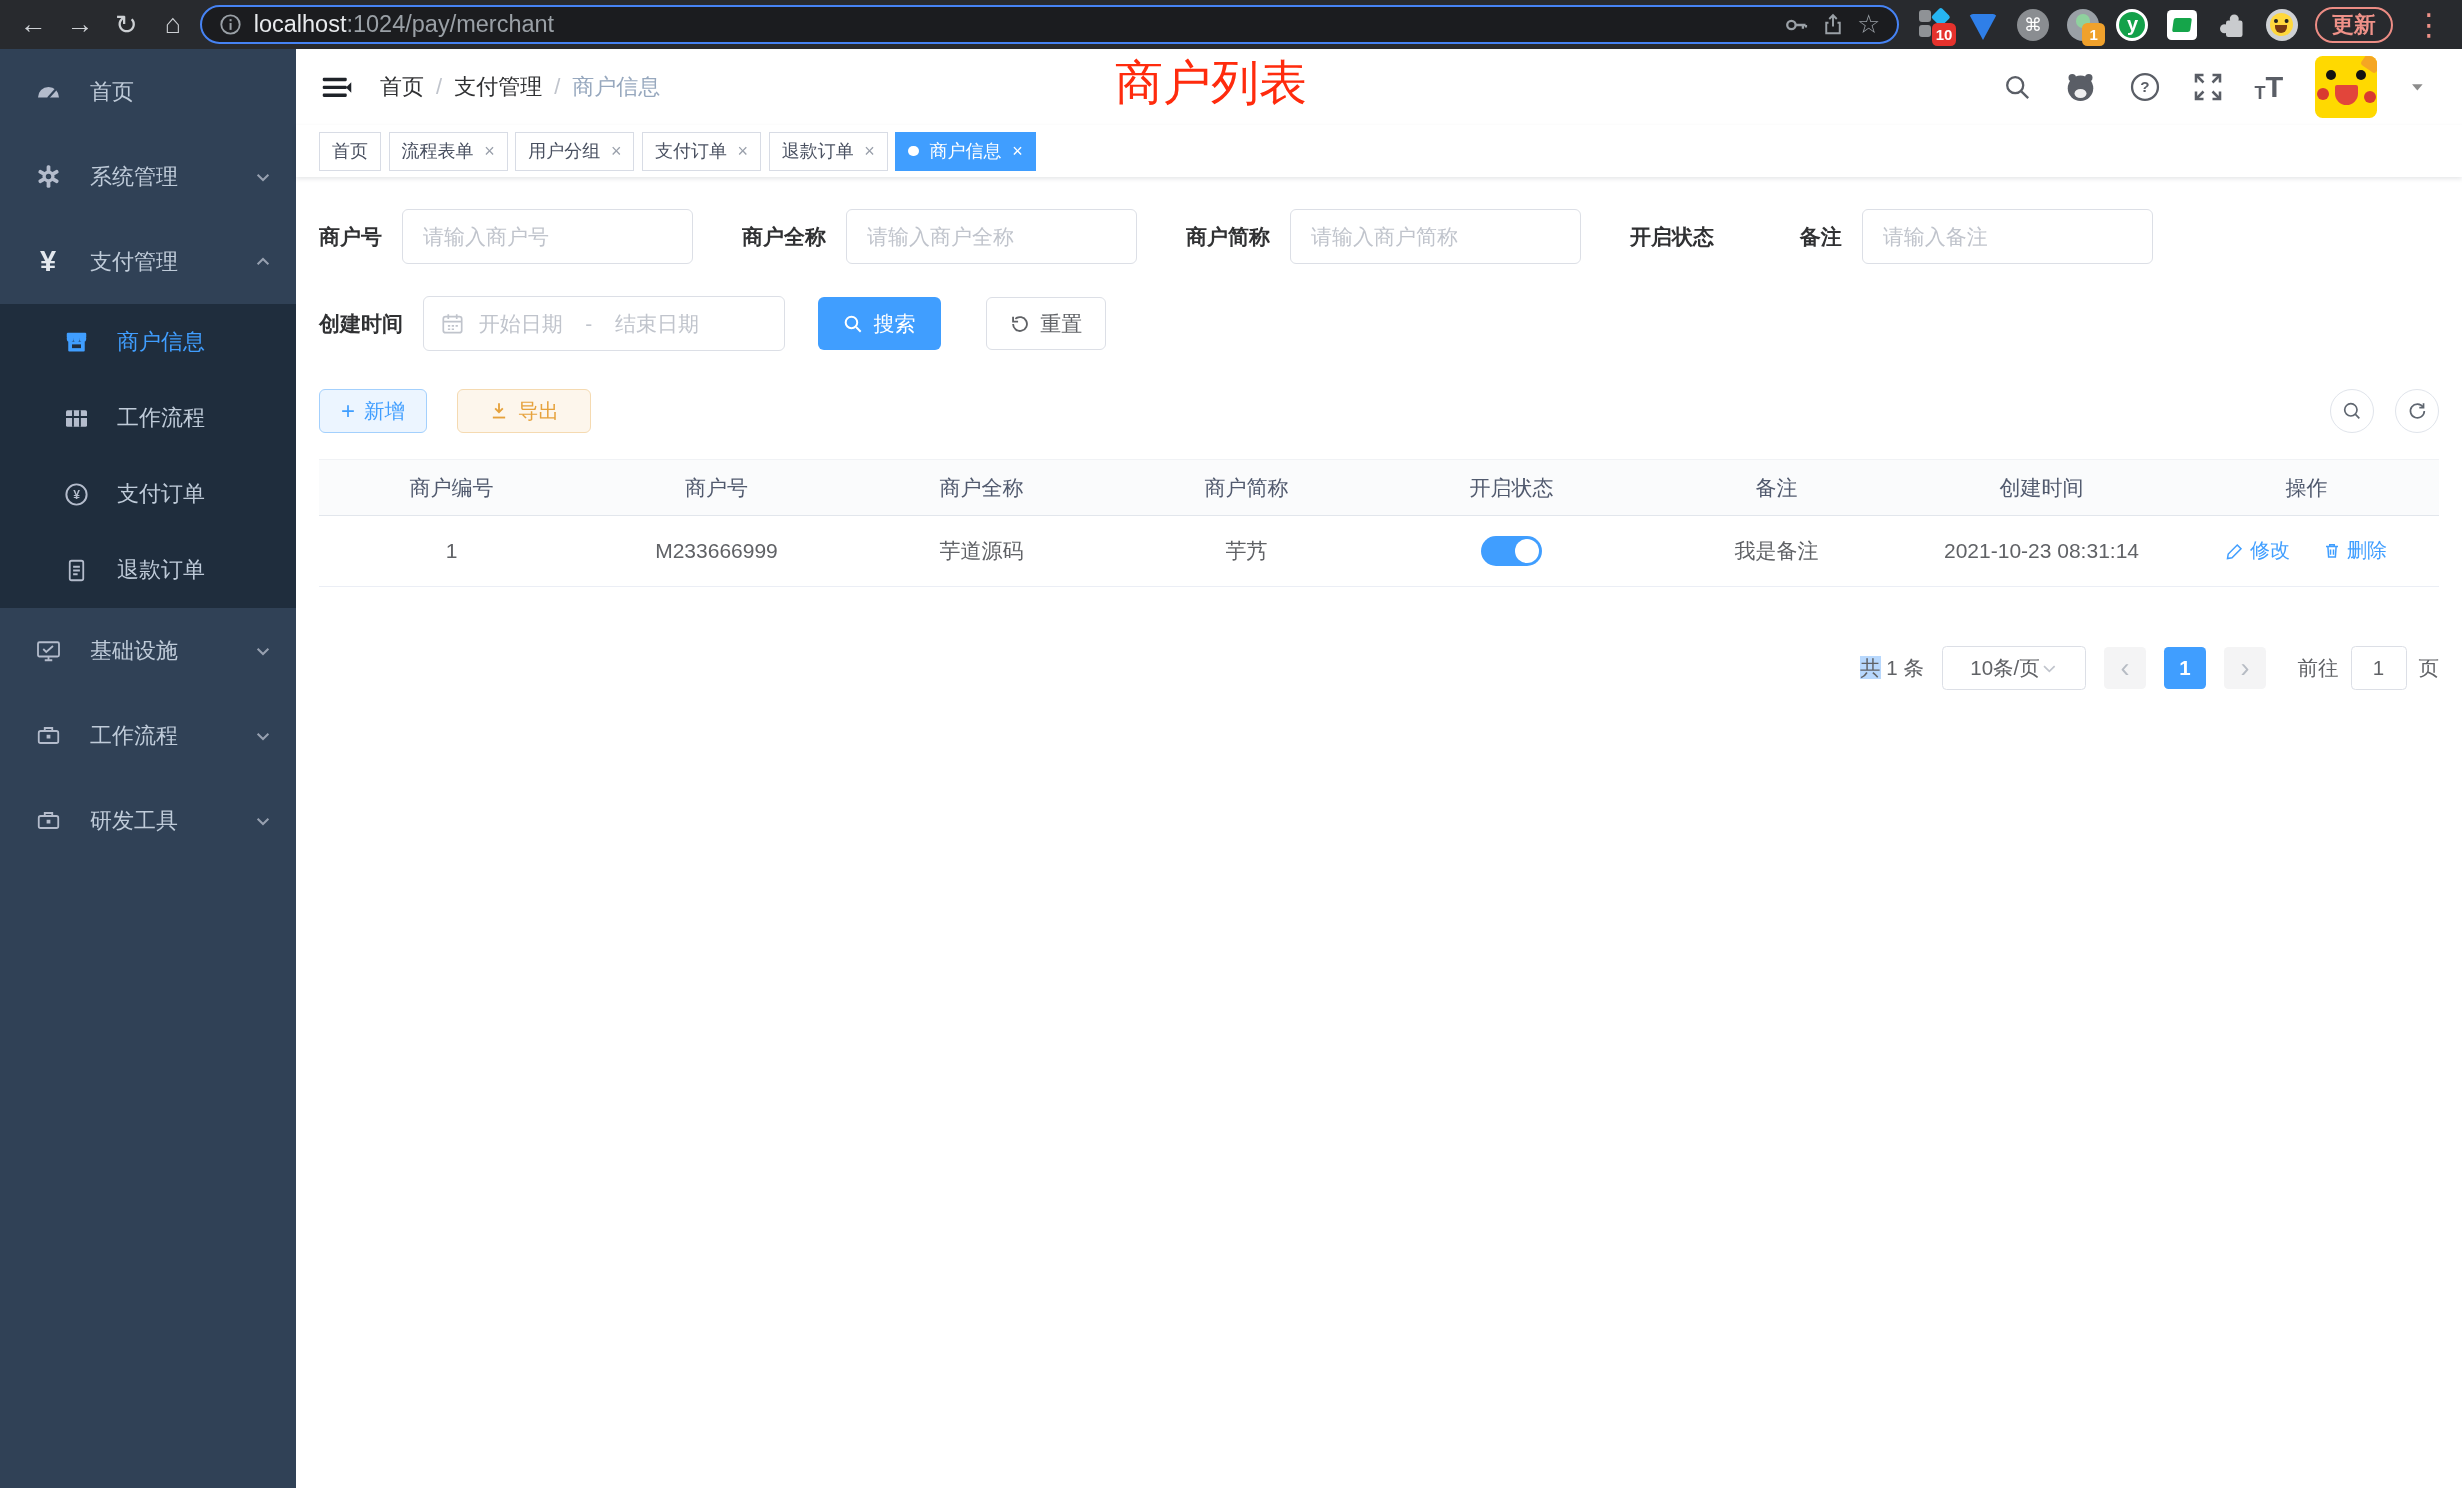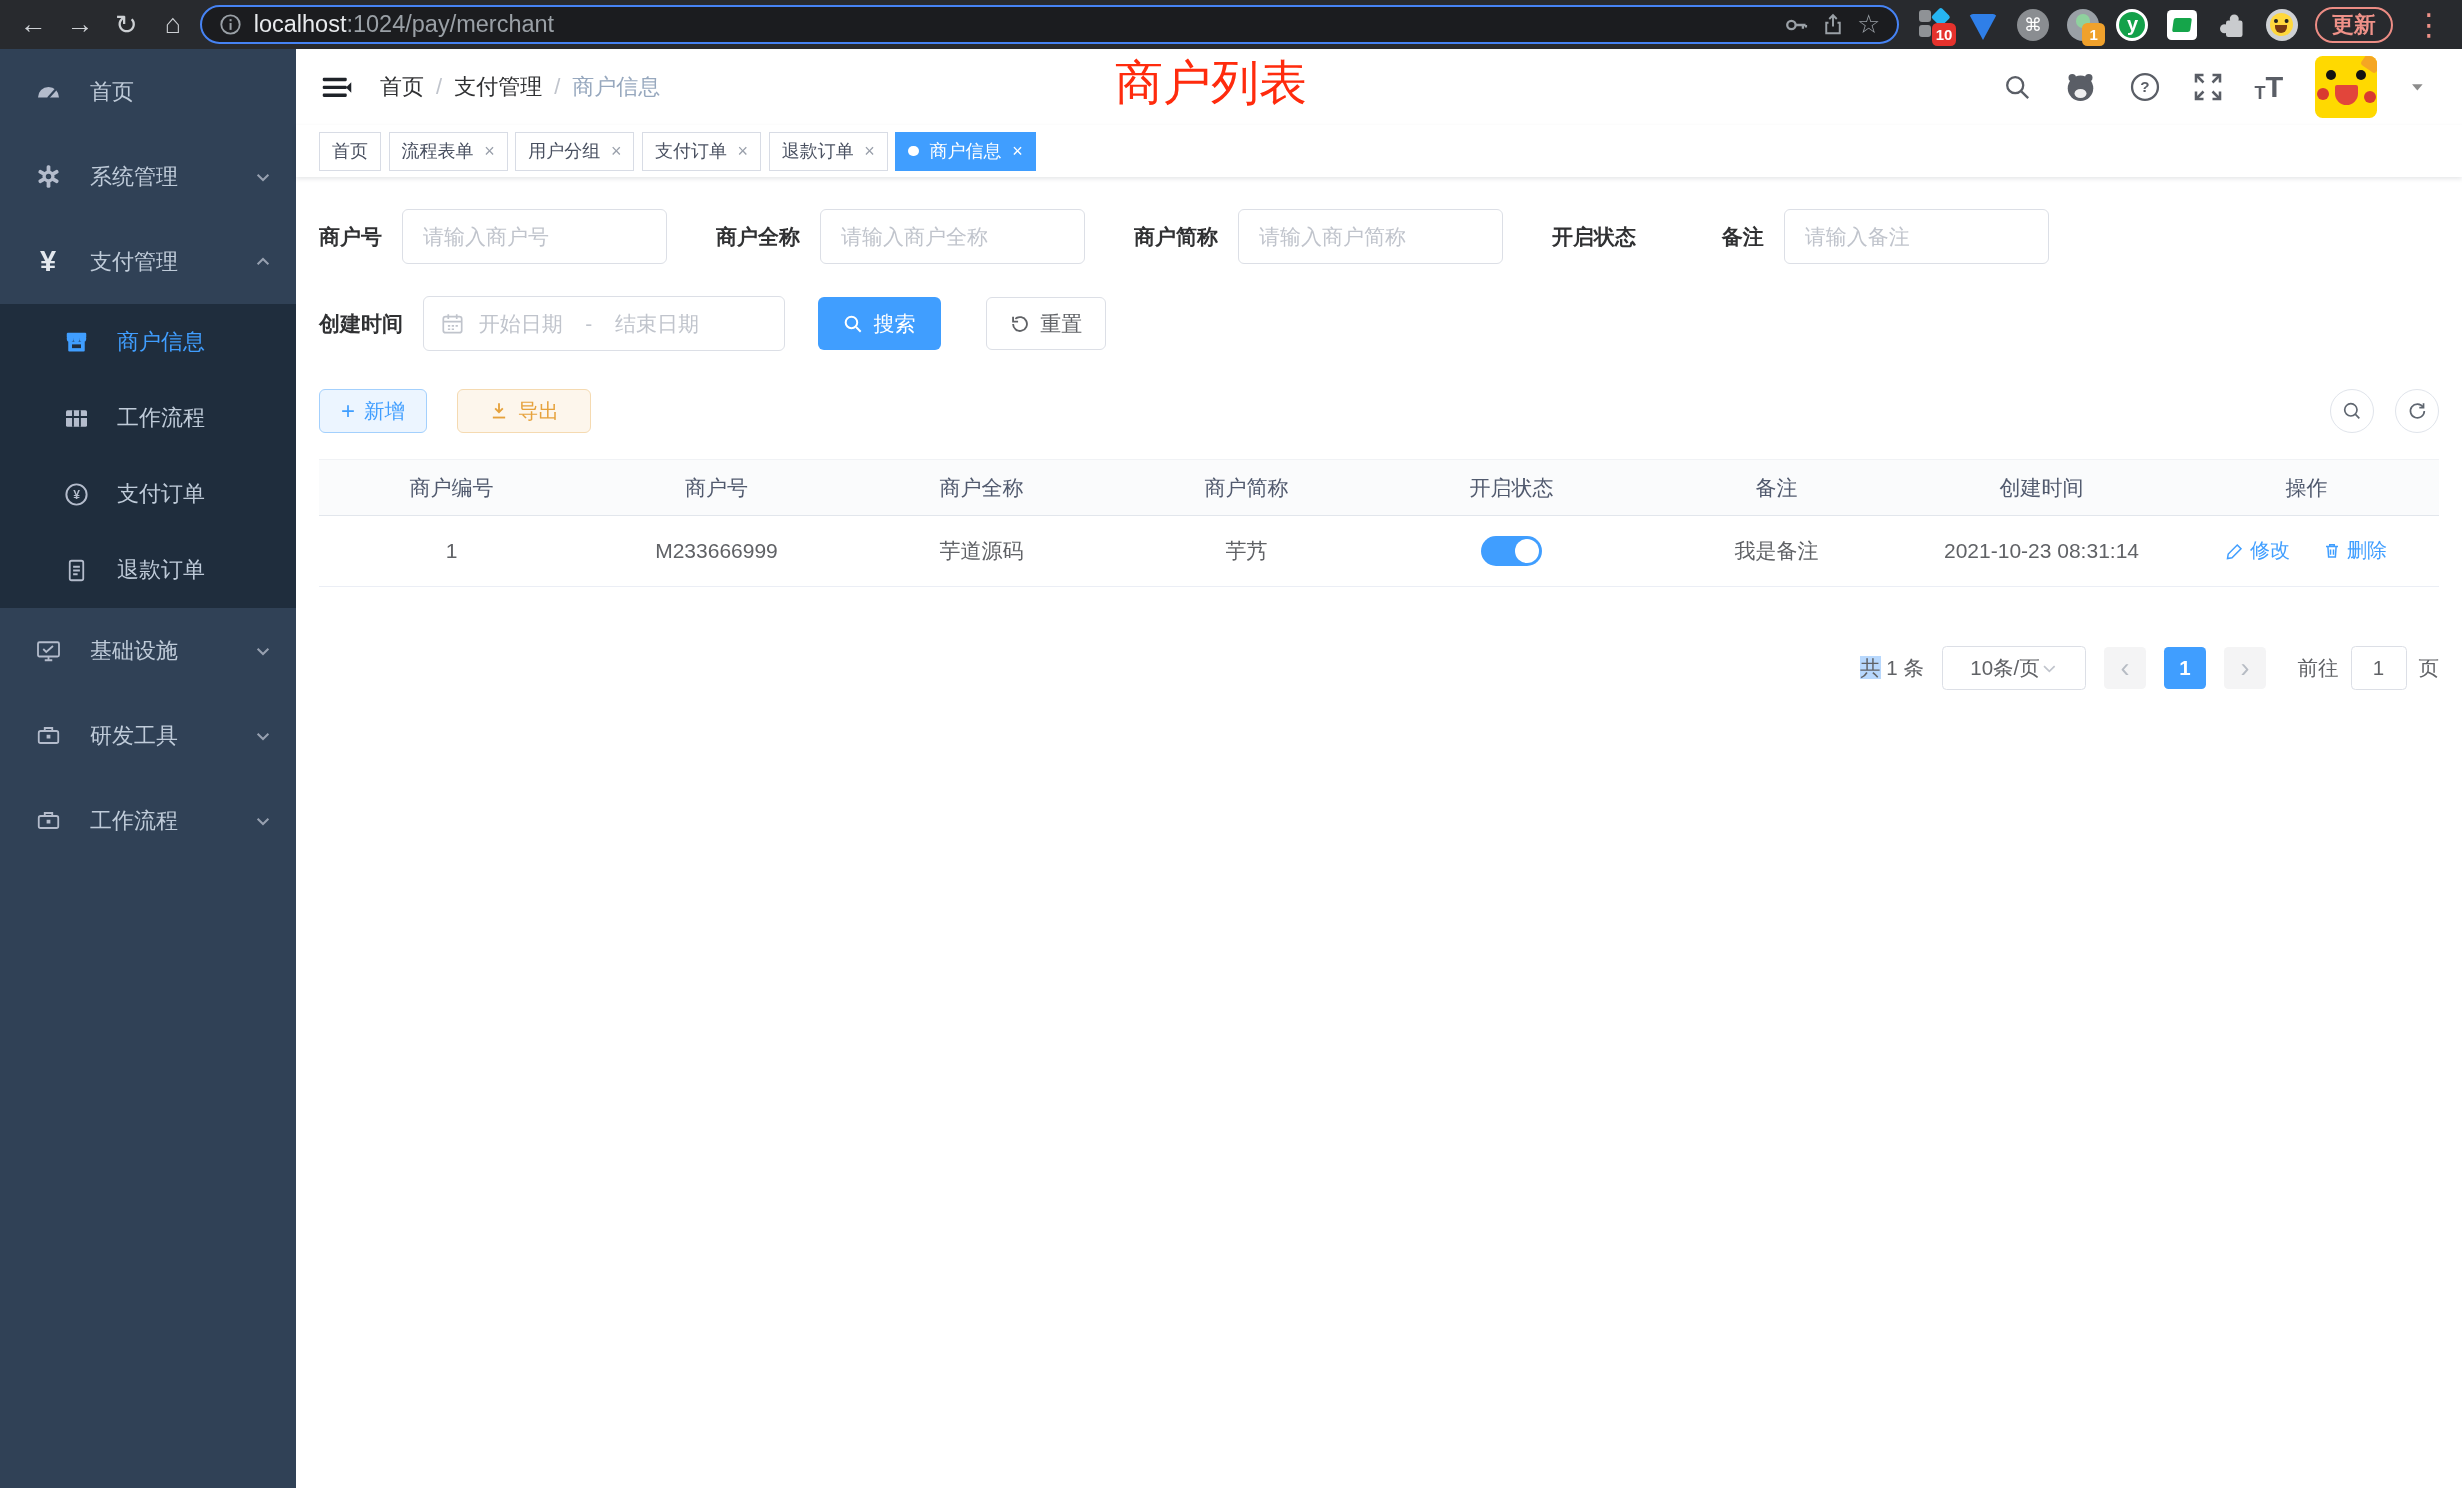--- a/index.html
+++ b/index.html
@@ -97,21 +97,21 @@
   .tag .tag-close{font-size:18px;color:#9aa0ab;line-height:1}
   .tag.active{background:#409EFF;border-color:#409EFF;color:#fff}
   .tag.active .tag-close{color:#fff}
   .tag-dot{width:10.6px;height:10.6px;border-radius:50%;background:#fff;flex:none}
 
   
   .content{flex:1;padding:32px 23px 0;overflow:hidden}
   .filter-row{display:flex;align-items:center;flex-wrap:nowrap}
   .fgroup{display:flex;align-items:center;margin-right:49px}
   .flabel{font-size:21px;font-weight:700;color:#303133;margin-right:20px;white-space:nowrap}
-  .finput{width:265px;height:55px;border:0.8px solid #dcdfe6;border-radius:6px;padding:4px 20px;
+  .finput{width:291px;height:55px;border:0.8px solid #dcdfe6;border-radius:6px;padding:4px 20px;
     font-size:21px;color:#606266;background:#fff;outline:none;
     font-family:"Liberation Sans","DejaVu Sans",sans-serif}
   .finput::placeholder{color:#c0c4cc}
   .fselect{width:273px;height:55px;border:0.8px solid #dcdfe6;border-radius:6px;padding:0 15px 0 20px;
     display:flex;align-items:center;background:#fff;cursor:pointer}
   .fselect .sel-ph{flex:1;font-size:21px;color:#c0c4cc;white-space:nowrap}
   .row2{margin-top:32px}
   .date-range{width:362px;height:55px;border:0.8px solid #dcdfe6;border-radius:6px;background:#fff;
     display:flex;align-items:center;padding:0 16.7px;gap:15px;cursor:pointer}
   .date-range .ph{font-size:21px;color:#c0c4cc;white-space:nowrap}
@@ -345,37 +345,37 @@
         </div>
 
         <div class="menu-item">
           <span class="mi-icon">
             <svg width="27" height="27" viewBox="0 0 36 36" fill="none" stroke="currentColor" stroke-width="2.4">
                 <rect x="5" y="12" width="26" height="16" rx="2.5"></rect>
                 <path d="M13 12V8h10v4"></path>
                 <rect x="15.5" y="17" width="5" height="5" fill="currentColor" stroke="none"></rect>
               </svg>
           </span>
-          <span class="mi-label">研发工具</span>
+          <span class="mi-label">工作流程</span>
           <span class="chev">
             <svg width="20" height="20" viewBox="0 0 26 26" fill="none" stroke="currentColor" stroke-width="2.6">
                 <path d="M6 10l7 7 7-7"></path>
               </svg>
           </span>
         </div>
 
         <div class="menu-item">
           <span class="mi-icon">
             <svg width="27" height="27" viewBox="0 0 36 36" fill="none" stroke="currentColor" stroke-width="2.4">
                 <rect x="5" y="12" width="26" height="16" rx="2.5"></rect>
                 <path d="M13 12V8h10v4"></path>
                 <rect x="15.5" y="17" width="5" height="5" fill="currentColor" stroke="none"></rect>
               </svg>
           </span>
-          <span class="mi-label">工作流程</span>
+          <span class="mi-label">研发工具</span>
           <span class="chev">
             <svg width="20" height="20" viewBox="0 0 26 26" fill="none" stroke="currentColor" stroke-width="2.6">
                 <path d="M6 10l7 7 7-7"></path>
               </svg>
           </span>
         </div>
 
       </nav>
     </aside>
 

